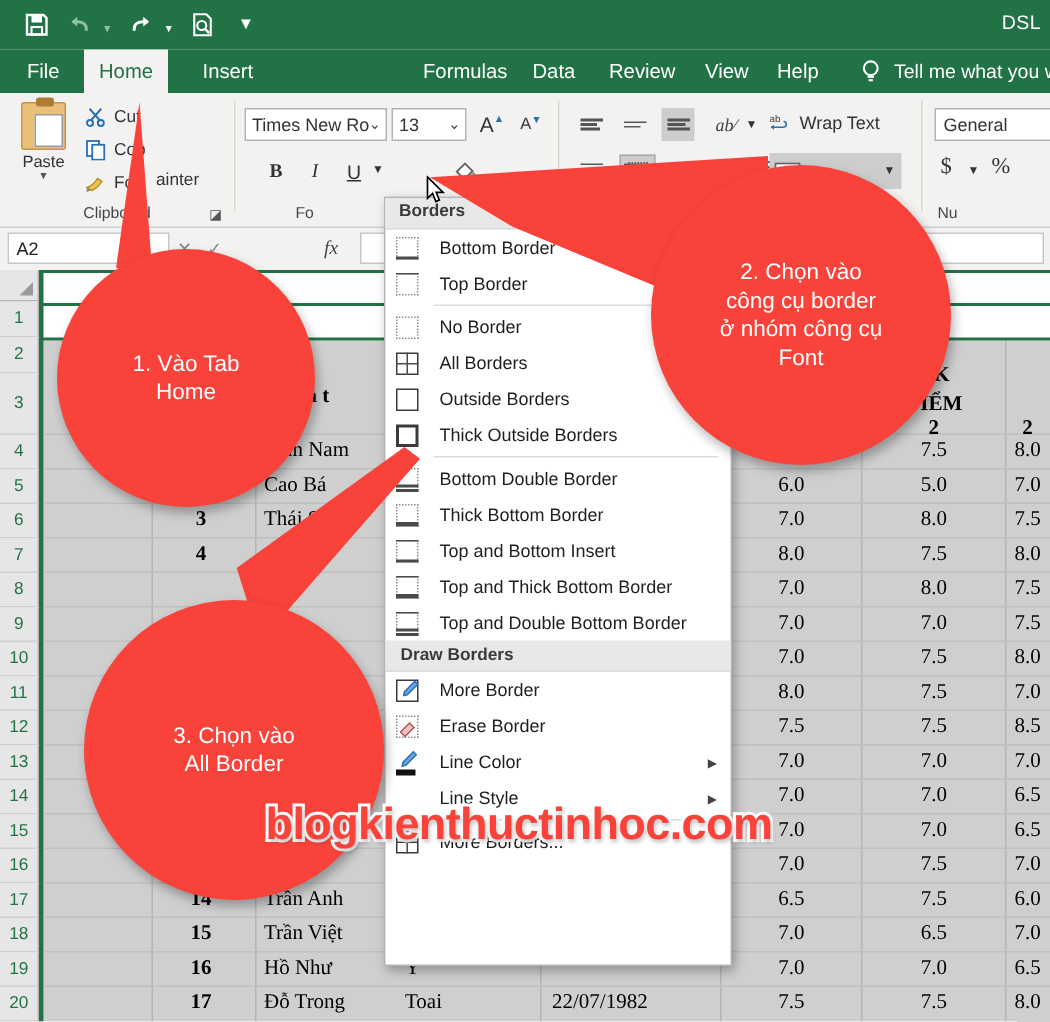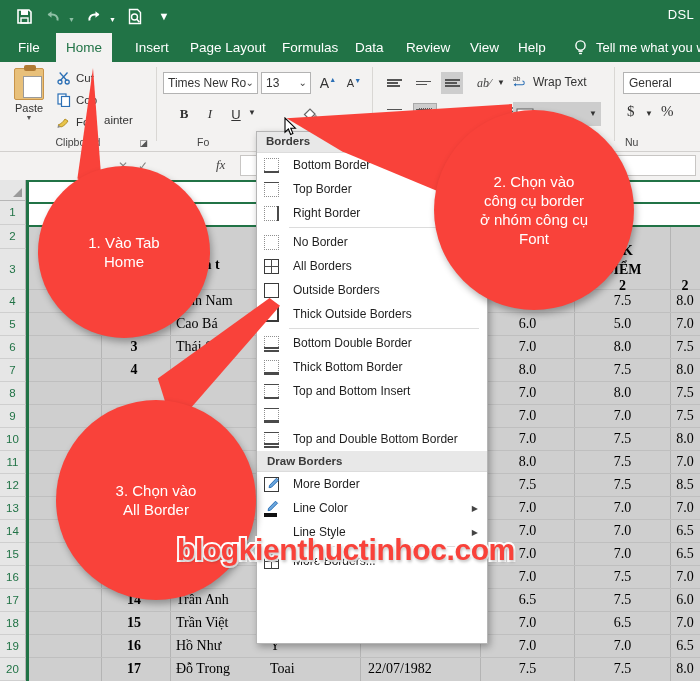--- a/index.html
+++ b/index.html
@@ -249,21 +249,20 @@
       </span>
       <span class="qicon" style="font-size:11px;">▼</span>
     </div>
     <div class="doc-title">DSL</div>
   </div>
 
   <div class="tabstrip">
     <div class="tab" style="left:8px;">File</div>
     <div class="tab active" style="left:56px;">Home</div>
     <div class="tab" style="left:125px;">Insert</div>
-    <div class="tab" style="left:180px;">Page Layout</div>
     <div class="tab" style="left:272px;">Formulas</div>
     <div class="tab" style="left:345px;">Data</div>
     <div class="tab" style="left:396px;">Review</div>
     <div class="tab" style="left:460px;">View</div>
     <div class="tab" style="left:508px;">Help</div>
     <span class="bulb" style="left:573px;">
       <svg width="15" height="17" viewBox="0 0 15 17">
           <circle cx="7.5" cy="6.5" r="4.6" fill="none" stroke="#fff" stroke-width="1.4"></circle>
           <rect x="5.4" y="11.4" width="4.2" height="1.5" fill="#fff"></rect>
           <rect x="6.1" y="13.8" width="2.8" height="1.4" fill="#fff"></rect>
@@ -467,20 +466,21 @@
       </div>
       <span style="position:absolute;left:30px;top:47px;font-size:8px;color:#333;">▼</span>
       <div style="position:absolute;left:46px;top:41px;font-size:15px;color:#333;font-family:'Liberation Serif',serif;">
         <span>%</span>
       </div>
       <div class="grp-label" style="bottom:4px;left:10px;width:auto;">Nu</div>
     </div>
   </div>
 
   <div class="fbar">
+    <div class="namebox">A2</div>
     <div class="fbuttons">
       <span>✕</span>
       <span>✓</span>
     </div>
     <div class="fx">fx</div>
     <div class="finput"></div>
   </div>
 
   <div class="gridwrap">
 
@@ -642,27 +642,20 @@
         </span>
       <span class="lab">Bottom Border</span>
     </div>
     <div class="mitem">
       <span class="bi">
           <span class="box"></span>
           <span class="ln" style="left:1px;top:1px;width:15px;height:1.6px;"></span>
         </span>
       <span class="lab">Top Border</span>
     </div>
-    <div class="mitem">
-      <span class="bi">
-          <span class="box"></span>
-          <span class="ln" style="right:1px;top:1px;width:1.6px;height:15px;"></span>
-        </span>
-      <span class="lab">Right Border</span>
-    </div>
     <div class="msep"></div>
 
     <div class="mitem">
       <span class="bi">
           <span class="box"></span>
         </span>
       <span class="lab">No Border</span>
     </div>
     <div class="mitem">
       <span class="bi">
@@ -708,20 +701,21 @@
           <span class="ln" style="left:1px;bottom:1px;width:15px;height:1.5px;"></span>
         </span>
       <span class="lab">Top and Bottom Insert</span>
     </div>
     <div class="mitem">
       <span class="bi">
           <span class="box"></span>
           <span class="ln" style="left:1px;top:1px;width:15px;height:1.2px;"></span>
           <span class="ln" style="left:1px;bottom:1px;width:15px;height:3px;"></span>
         </span>
+      <span class="lab">Top and Thick Bottom Border</span>
     </div>
     <div class="mitem">
       <span class="bi">
           <span class="box"></span>
           <span class="ln" style="left:1px;top:1px;width:15px;height:1.2px;"></span>
           <span class="ln" style="left:1px;bottom:0px;width:15px;height:1.2px;"></span>
           <span class="ln" style="left:1px;bottom:3px;width:15px;height:1.2px;"></span>
         </span>
       <span class="lab">Top and Double Bottom Border</span>
     </div>
@@ -729,20 +723,29 @@
     <div class="menu-header">Draw Borders</div>
 
     <div class="mitem">
       <span class="bi">
         <span class="box solid" style="border-width:1px!important;"></span>
         <svg width="17" height="17" viewBox="0 0 17 17" style="position:absolute;left:0;top:0;">
             <path d="M13.5 2.2l2 2-7 7-2.4.5.5-2.4z" fill="#6aa6dd" stroke="#2b6fb5" stroke-width="1"></path>
           </svg>
       </span>
       <span class="lab">More Border</span>
+    </div>
+    <div class="mitem">
+      <span class="bi">
+        <span class="box"></span>
+        <svg width="17" height="17" viewBox="0 0 17 17" style="position:absolute;left:0;top:0;">
+            <path d="M4 12l6-6 3 3-6 6z" fill="#f2c0c0" stroke="#b05555" stroke-width="1"></path>
+          </svg>
+      </span>
+      <span class="lab">Erase Border</span>
     </div>
 
     <div class="mitem">
       <span class="bi">
         <svg width="17" height="13" viewBox="0 0 17 13" style="position:absolute;left:0;top:0;">
             <path d="M12.5 1.2l2 2-7 7-2.4.5.5-2.4z" fill="#6aa6dd" stroke="#2b6fb5" stroke-width="1"></path>
           </svg>
         <span class="ln" style="left:1px;bottom:0px;width:13px;height:3.5px;background:#111;"></span>
       </span>
       <span class="lab">Line Color</span>

